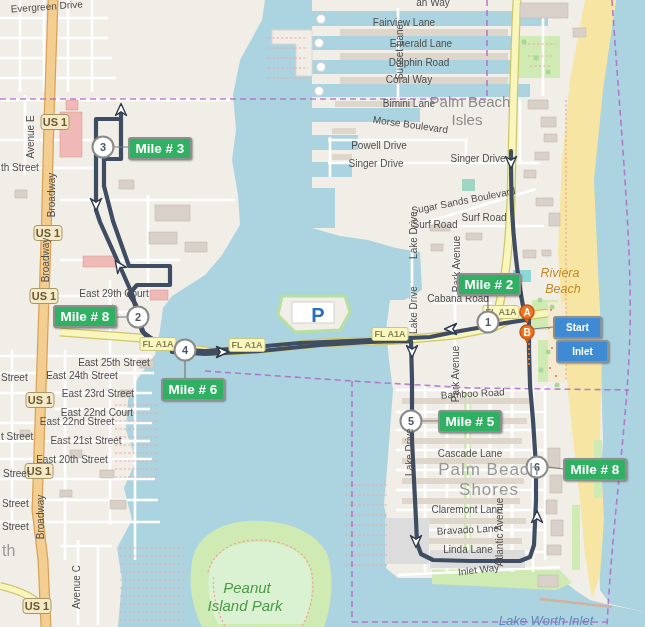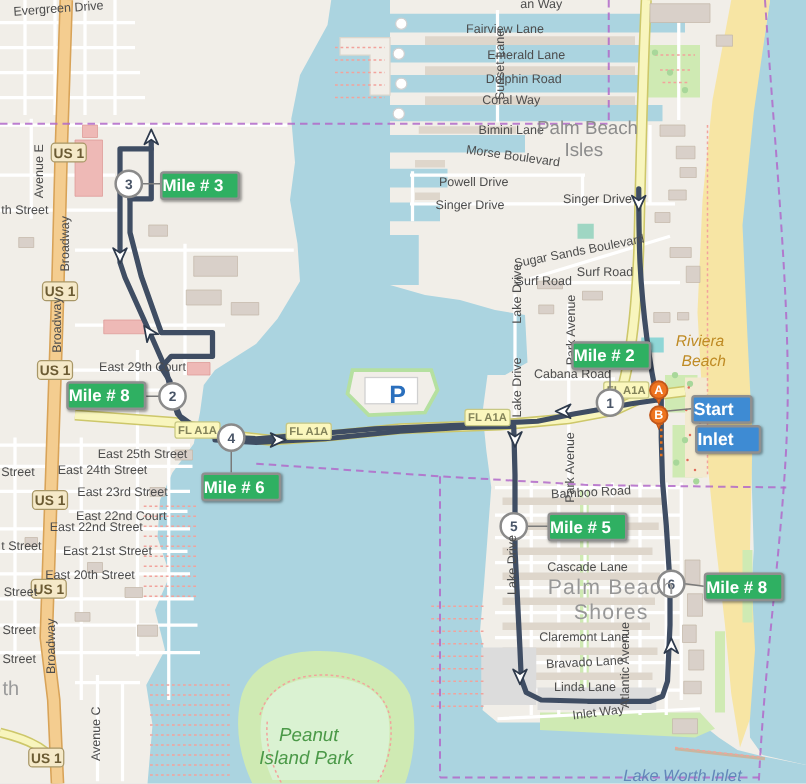--- a/index.html
+++ b/index.html
@@ -37,25 +37,25 @@
   .itb{font-size:13px;fill:#6287b9;font-style:italic;text-anchor:middle;}
   .shus{fill:var(--shield_fill,#f5e9c8);stroke:#a89767;stroke-width:1;}
   .shustext{font-size:11px;font-weight:bold;fill:#6b5b33;text-anchor:middle;}
   .sha{fill:#fbf7bd;stroke:#c8c883;stroke-width:1;}
   .shatext{font-size:9px;font-weight:bold;fill:#83835a;text-anchor:middle;}
   .milenum{font-size:11px;font-weight:bold;fill:#4a5668;text-anchor:middle;}
   .pintext{font-size:10px;font-weight:bold;fill:#fff;text-anchor:middle;}
   .ptext{font-size:20px;font-weight:bold;fill:#2a6fbd;text-anchor:middle;}
   .partial{font-size:16px;fill:#9a9a9a;text-anchor:start;}
   
-  .badge{position:absolute;height:19px;line-height:19px;
+  .badge{position:absolute;height:19px;line-height:19px;text-align:center;
          color:#fff;font-size:13.5px;font-weight:bold;border:2px solid var(--badge_border,#8f8f8f);
          border-radius:3px;box-shadow:1px 1px 2px rgba(0,0,0,.35);white-space:nowrap;}
   .badge.green{background:var(--badge_green,#2fb062);}
-  .badge.blue{background:var(--badge_blue,#3e8bd3);font-size:14px;}
+  .badge.blue{background:var(--badge_blue,#3e8bd3);font-size:10px;}
 </style>
 </head>
 <body>
 
 <div id="stage">
 <svg width="645" height="627" viewBox="0 0 645 627">
 
   <g>
     <path class="water" fill-rule="evenodd" d="M265,0 L312,0 L312,228 L340,236 L368,240 L396,248 L399,272 L390,300 L386,330 L389,360 L393,390 L390,430 L387,470 L384,505 L391,540 L386,568 L398,578 L560,578 L575,590 L590,600 L610,605 L645,612 L645,627 L118,627 L122,580 L117,548 L132,520 L124,488 L136,460 L126,430 L128,400 L138,378 L155,355 L160,330 L163,308 L172,296 L205,275 L222,255 L240,225 L238,195 L232,160 L236,130 L233,95 L240,60 L262,20 Z"></path>
     <path class="water" d="M616,0 L645,0 L645,612 L610,604 L600,590 L598,520 L603,440 L600,340 L596,260 L590,180 L600,100 Z"></path>

